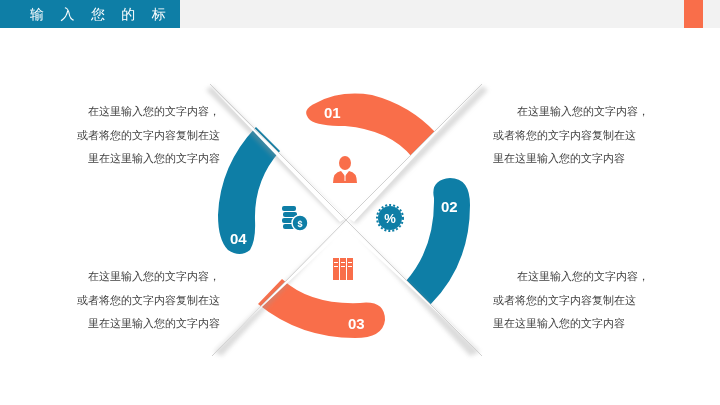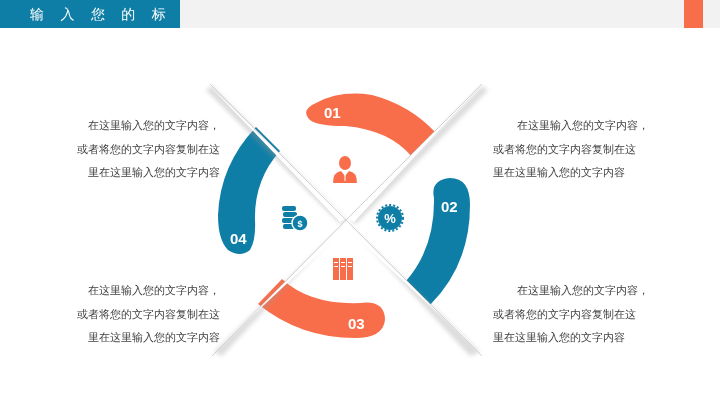--- a/index.html
+++ b/index.html
@@ -1,20 +1,20 @@
 <!DOCTYPE html>
 <html><head>
   <meta charset="utf-8">
   <style>
     html, body { margin:0; padding:0; }
     body { width:720px; height:405px; position:relative; overflow:hidden; background:#ffffff; font-family:"DejaVu Sans", sans-serif; }
     .topbar { position:absolute; left:0; top:0; width:720px; height:28px; background:#f2f2f2; }
     .title-box { position:absolute; left:0; top:0; width:180px; height:28px; background:#0e7ea6; color:#fff; font-size:14px; letter-spacing:6px; line-height:28px; padding-left:30px; box-sizing:border-box; }
     .accent-block { position:absolute; left:684px; top:0; width:19px; height:28px; background:#f96e4a; }
-    .textblock { position:absolute; width:180px; font-size:11px; line-height:23.5px; color:#3f3f3f;margin-top:14px; }
+    .textblock { position:absolute; width:180px; font-size:11px; line-height:23.5px; color:#3f3f3f; }
     .textblock.left { left:40px; text-align:right; }
     .textblock.right { left:493px; text-align:left; }
     .textblock .l1 { display:block; }
     .textblock.right .l1 { text-indent:24px; }
     .diagram { position:absolute; left:0; top:0; width:720px; height:405px; }
   </style>
 </head>
 <body>
 
 <div class="topbar"></div>

